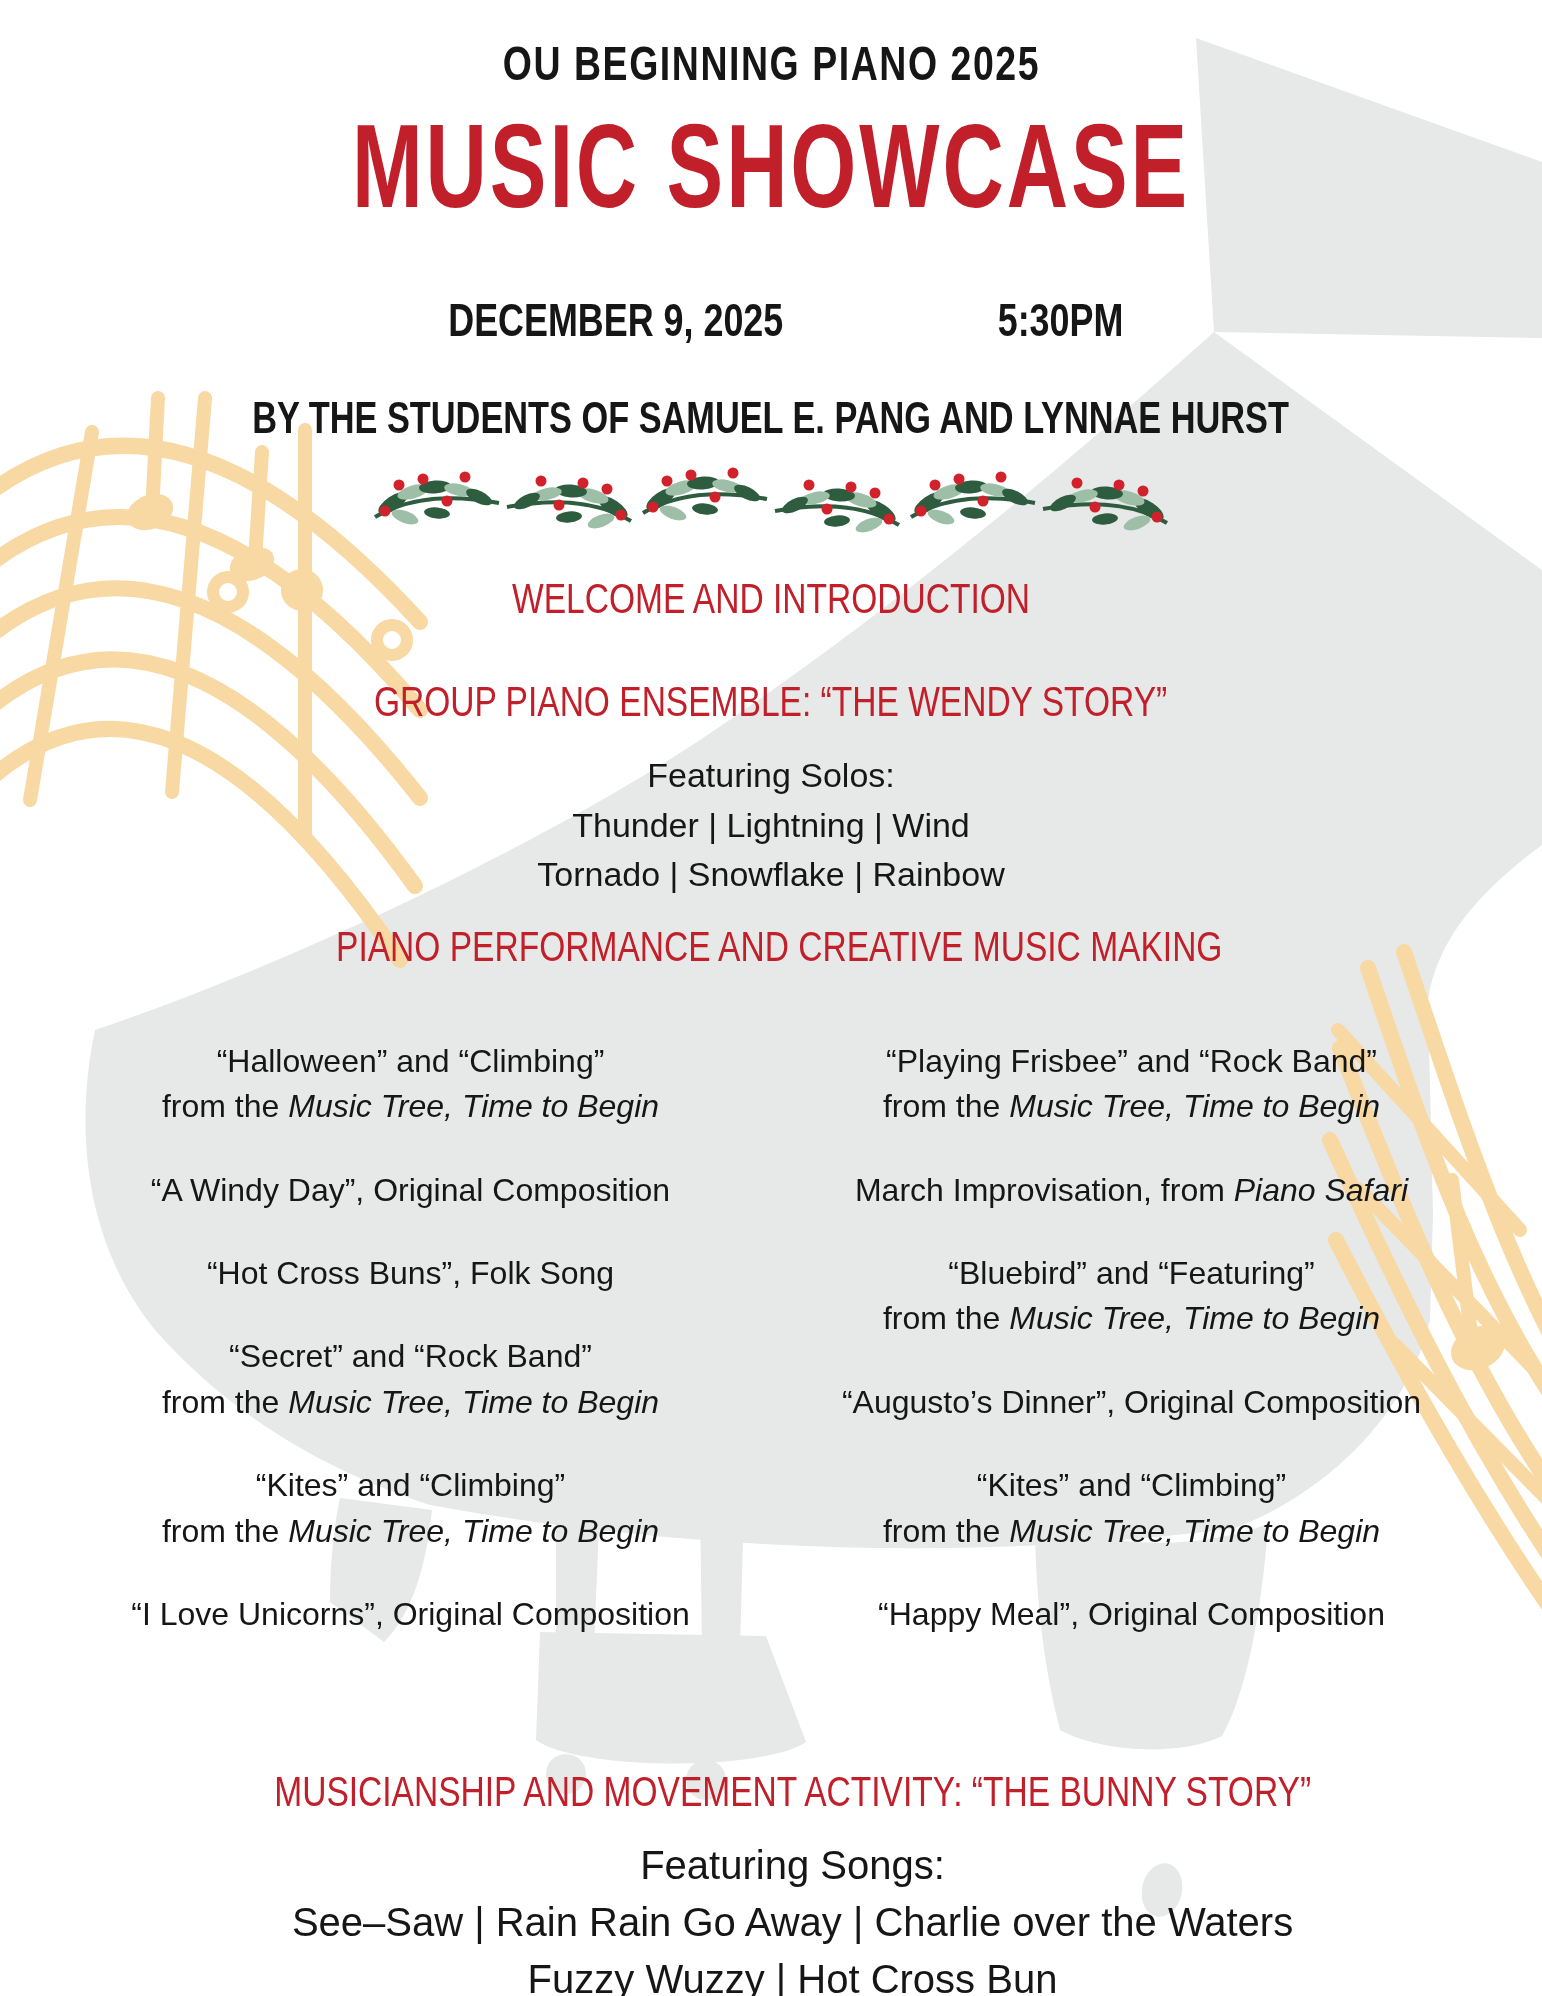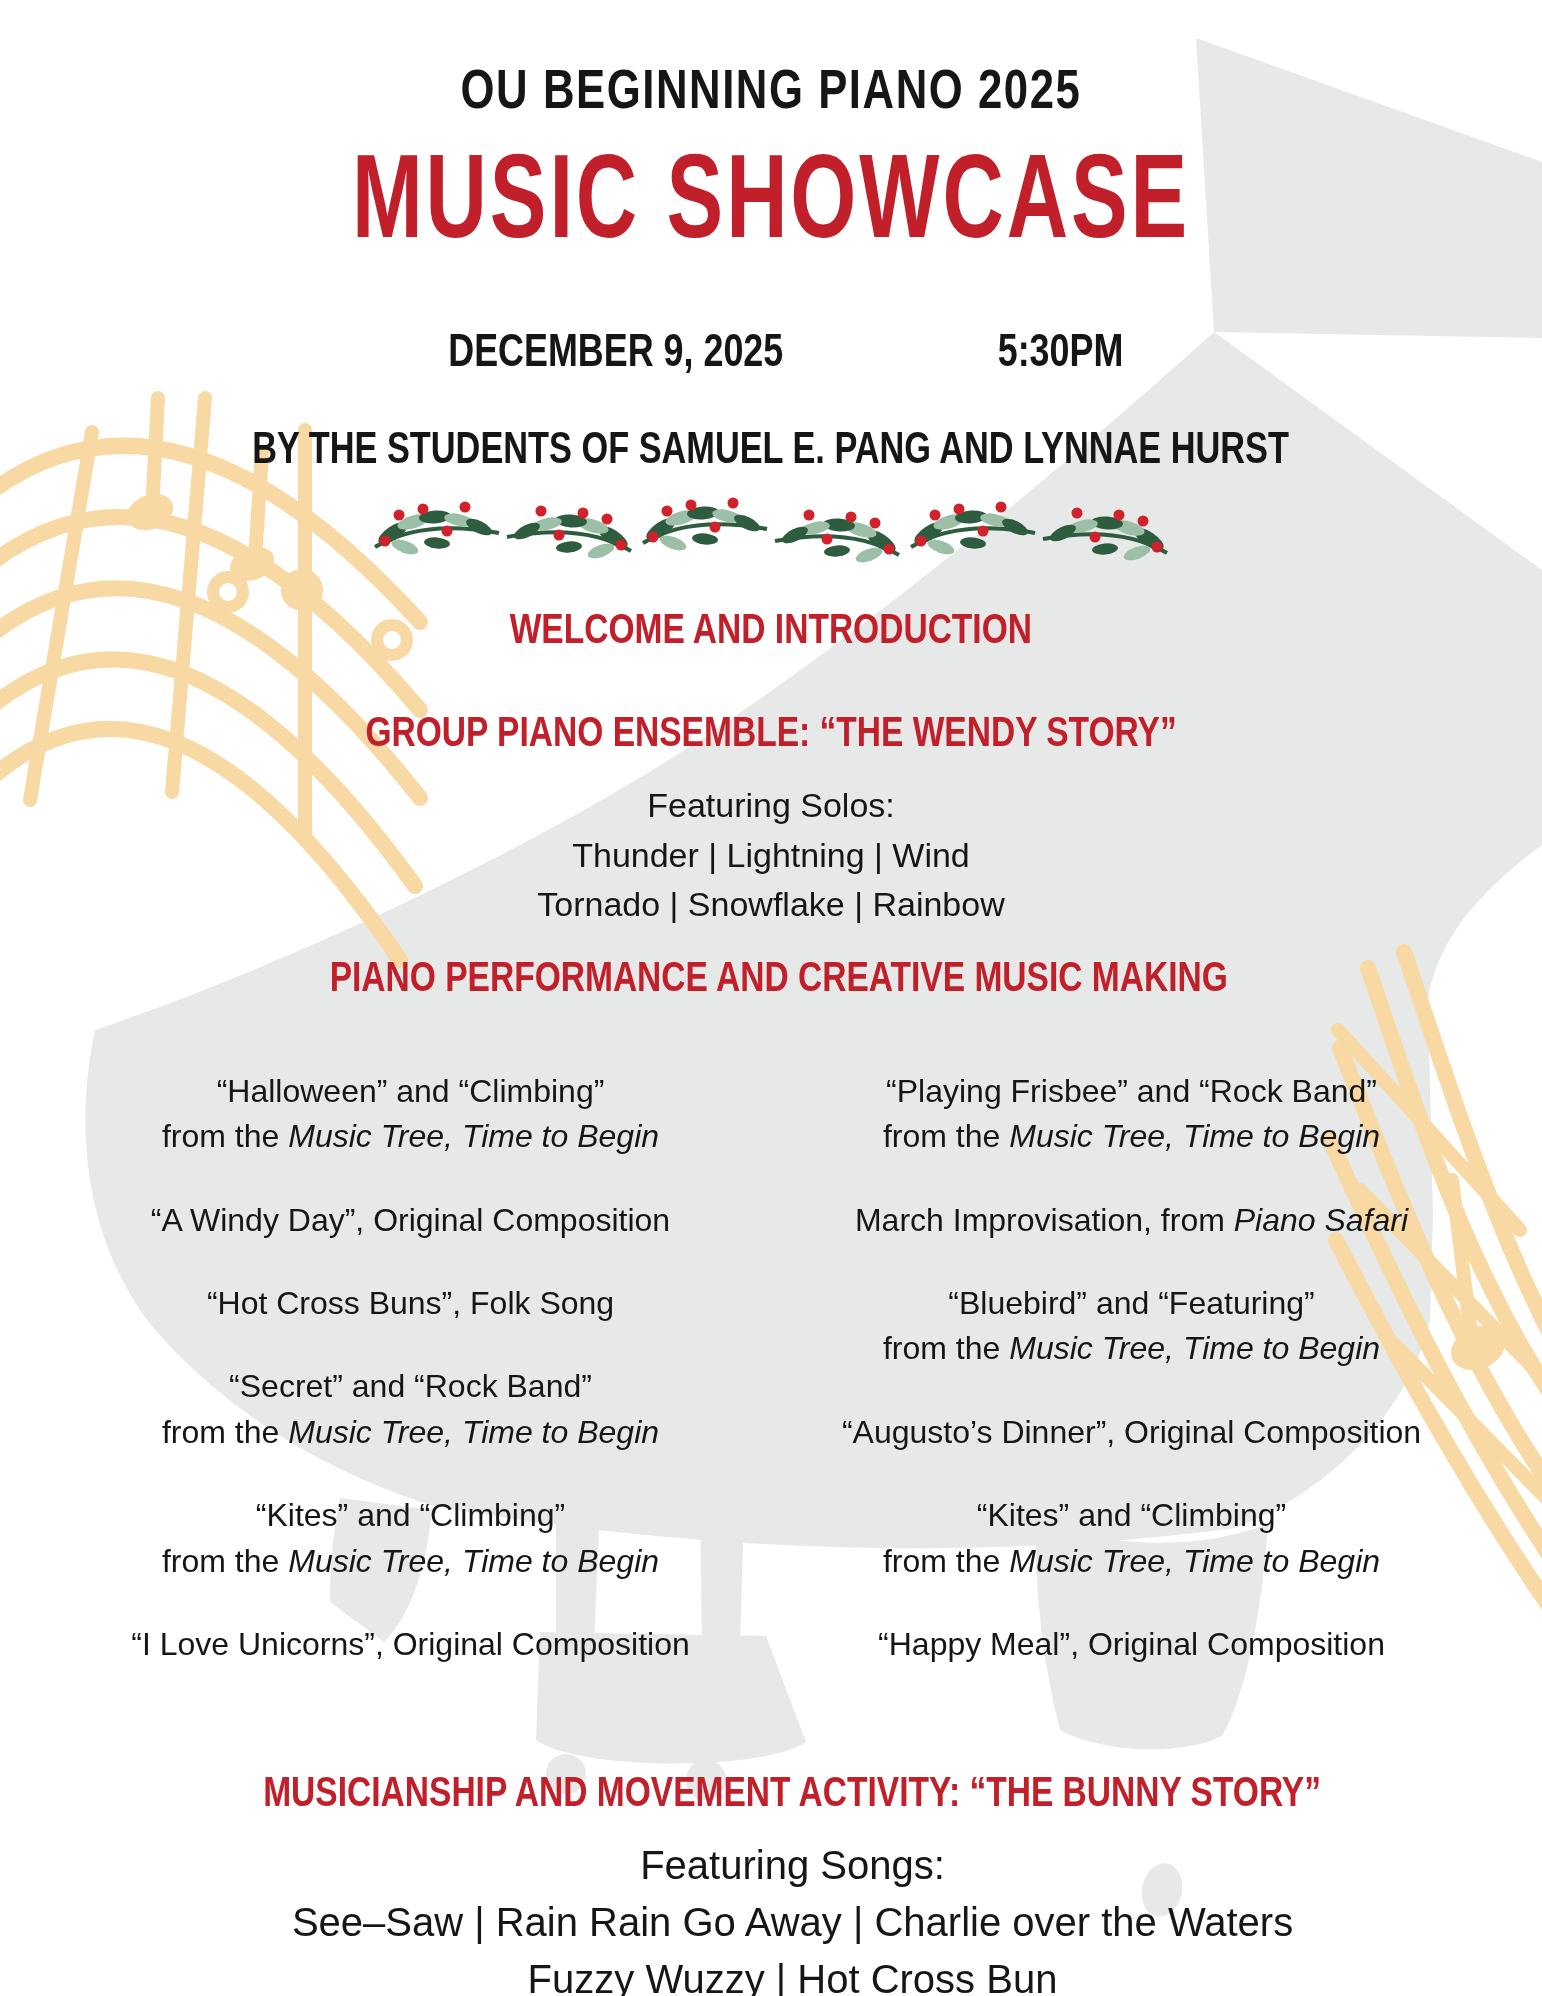--- a/index.html
+++ b/index.html
@@ -38,22 +38,22 @@
     height:100%;
     text-align:center;
   }
   .cond{
     display:inline-block;
     transform:scaleX(0.78);
     transform-origin:center;
     white-space:nowrap;
   }
   .kicker{
-    padding-top:56px;
-    font-size:56px;
+    padding-top:36px;
+    font-size:48px;
     font-weight:700;
     letter-spacing:2px;
     color:var(--ink);
   }
   .title{
     margin-top:14px;
     font-size:118px;
     line-height:1.05;
     font-weight:700;
     letter-spacing:4px;
@@ -75,21 +75,21 @@
     font-size:44px;
     font-weight:700;
     color:var(--ink);
   }
   .garland{
     margin-top:18px;
     height:76px;
   }
   .sec-heading{
     color:var(--red);
-    font-weight:700;
+    font-weight:400;
     font-size:43px;
     line-height:1.1;
   }
   .welcome{margin-top:38px;}
   .ensemble{margin-top:56px;}
   .featuring-block{
     margin-top:26px;
     font-size:34px;
     line-height:1.45;
     color:var(--ink);

